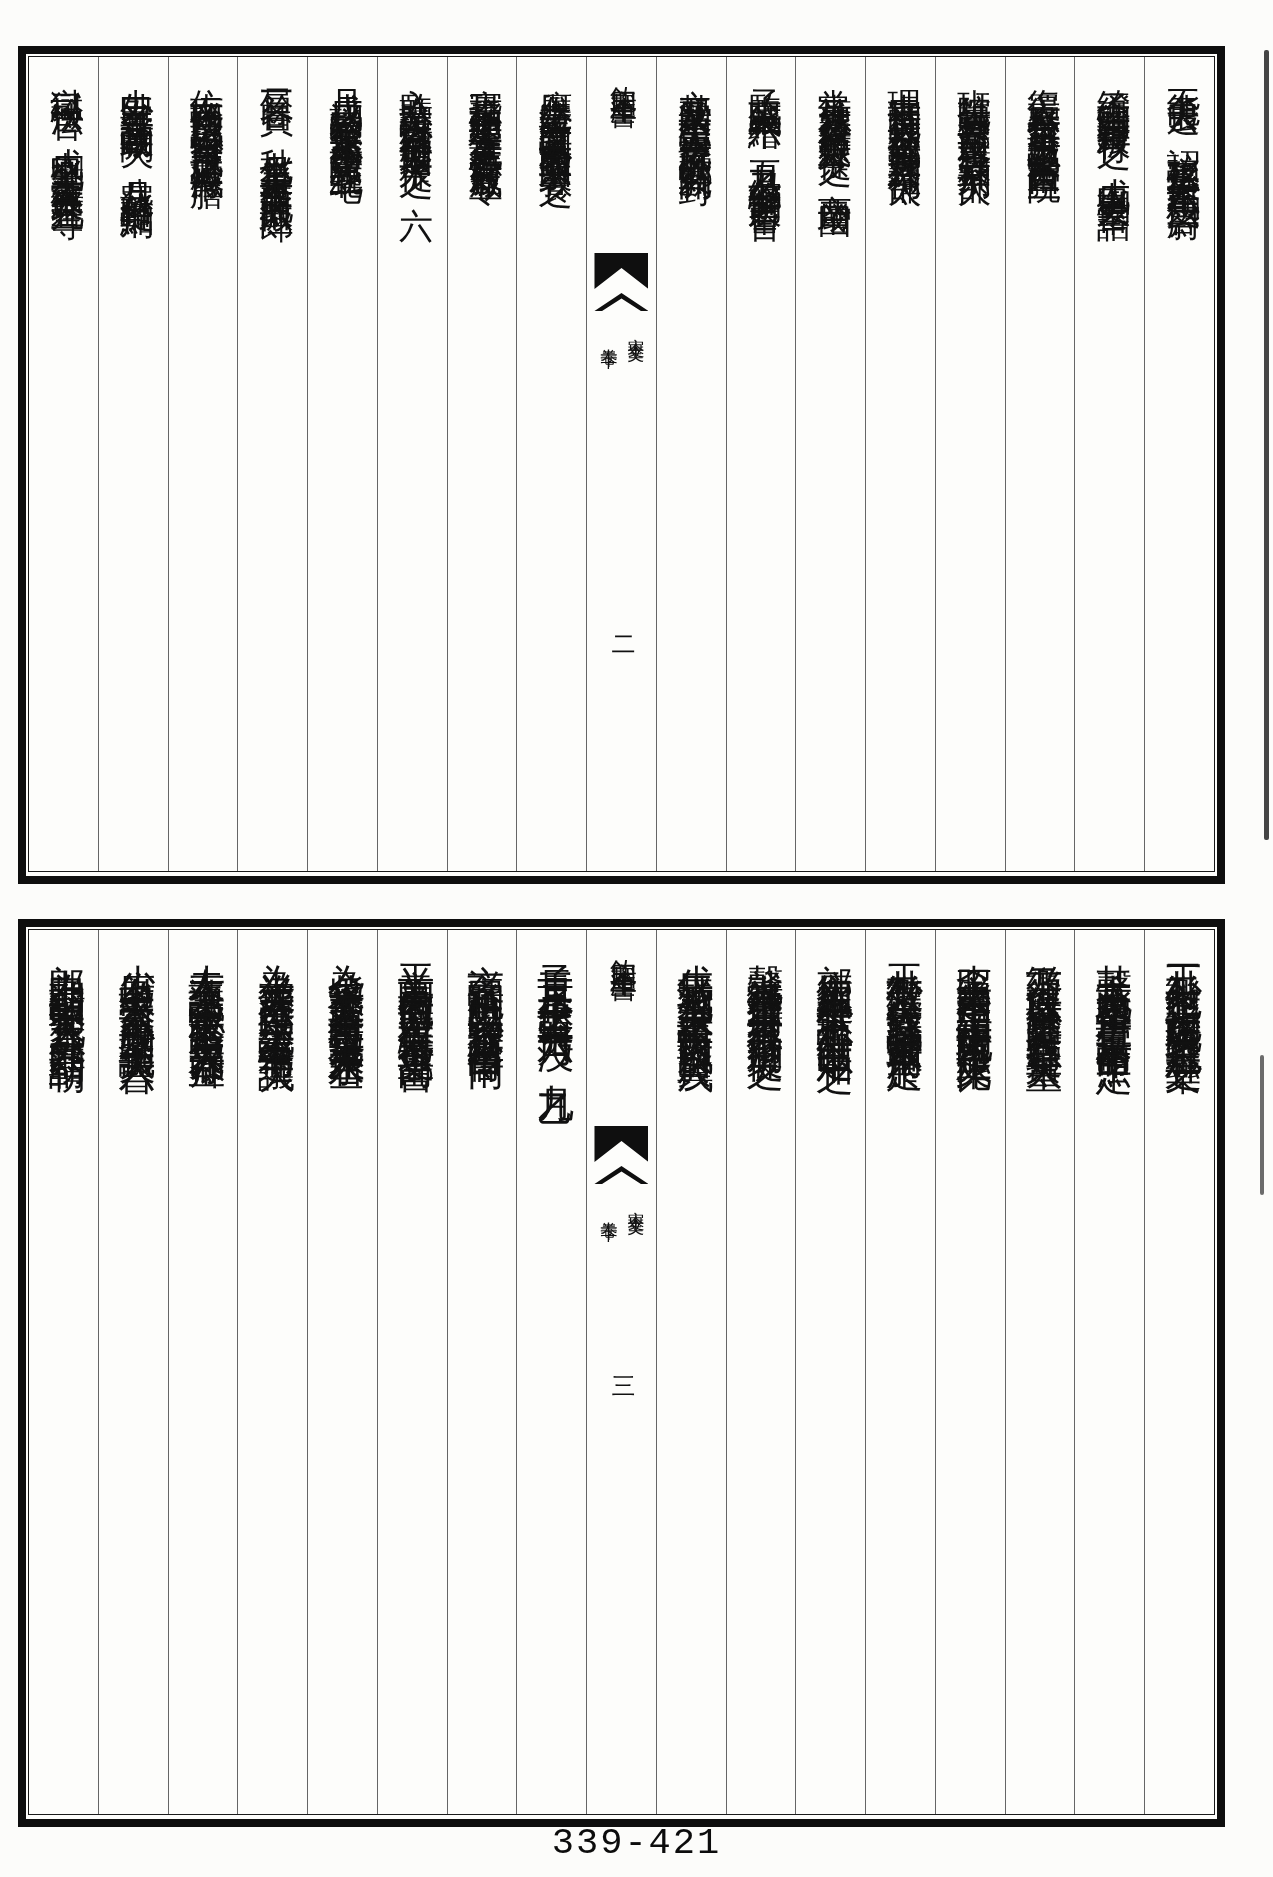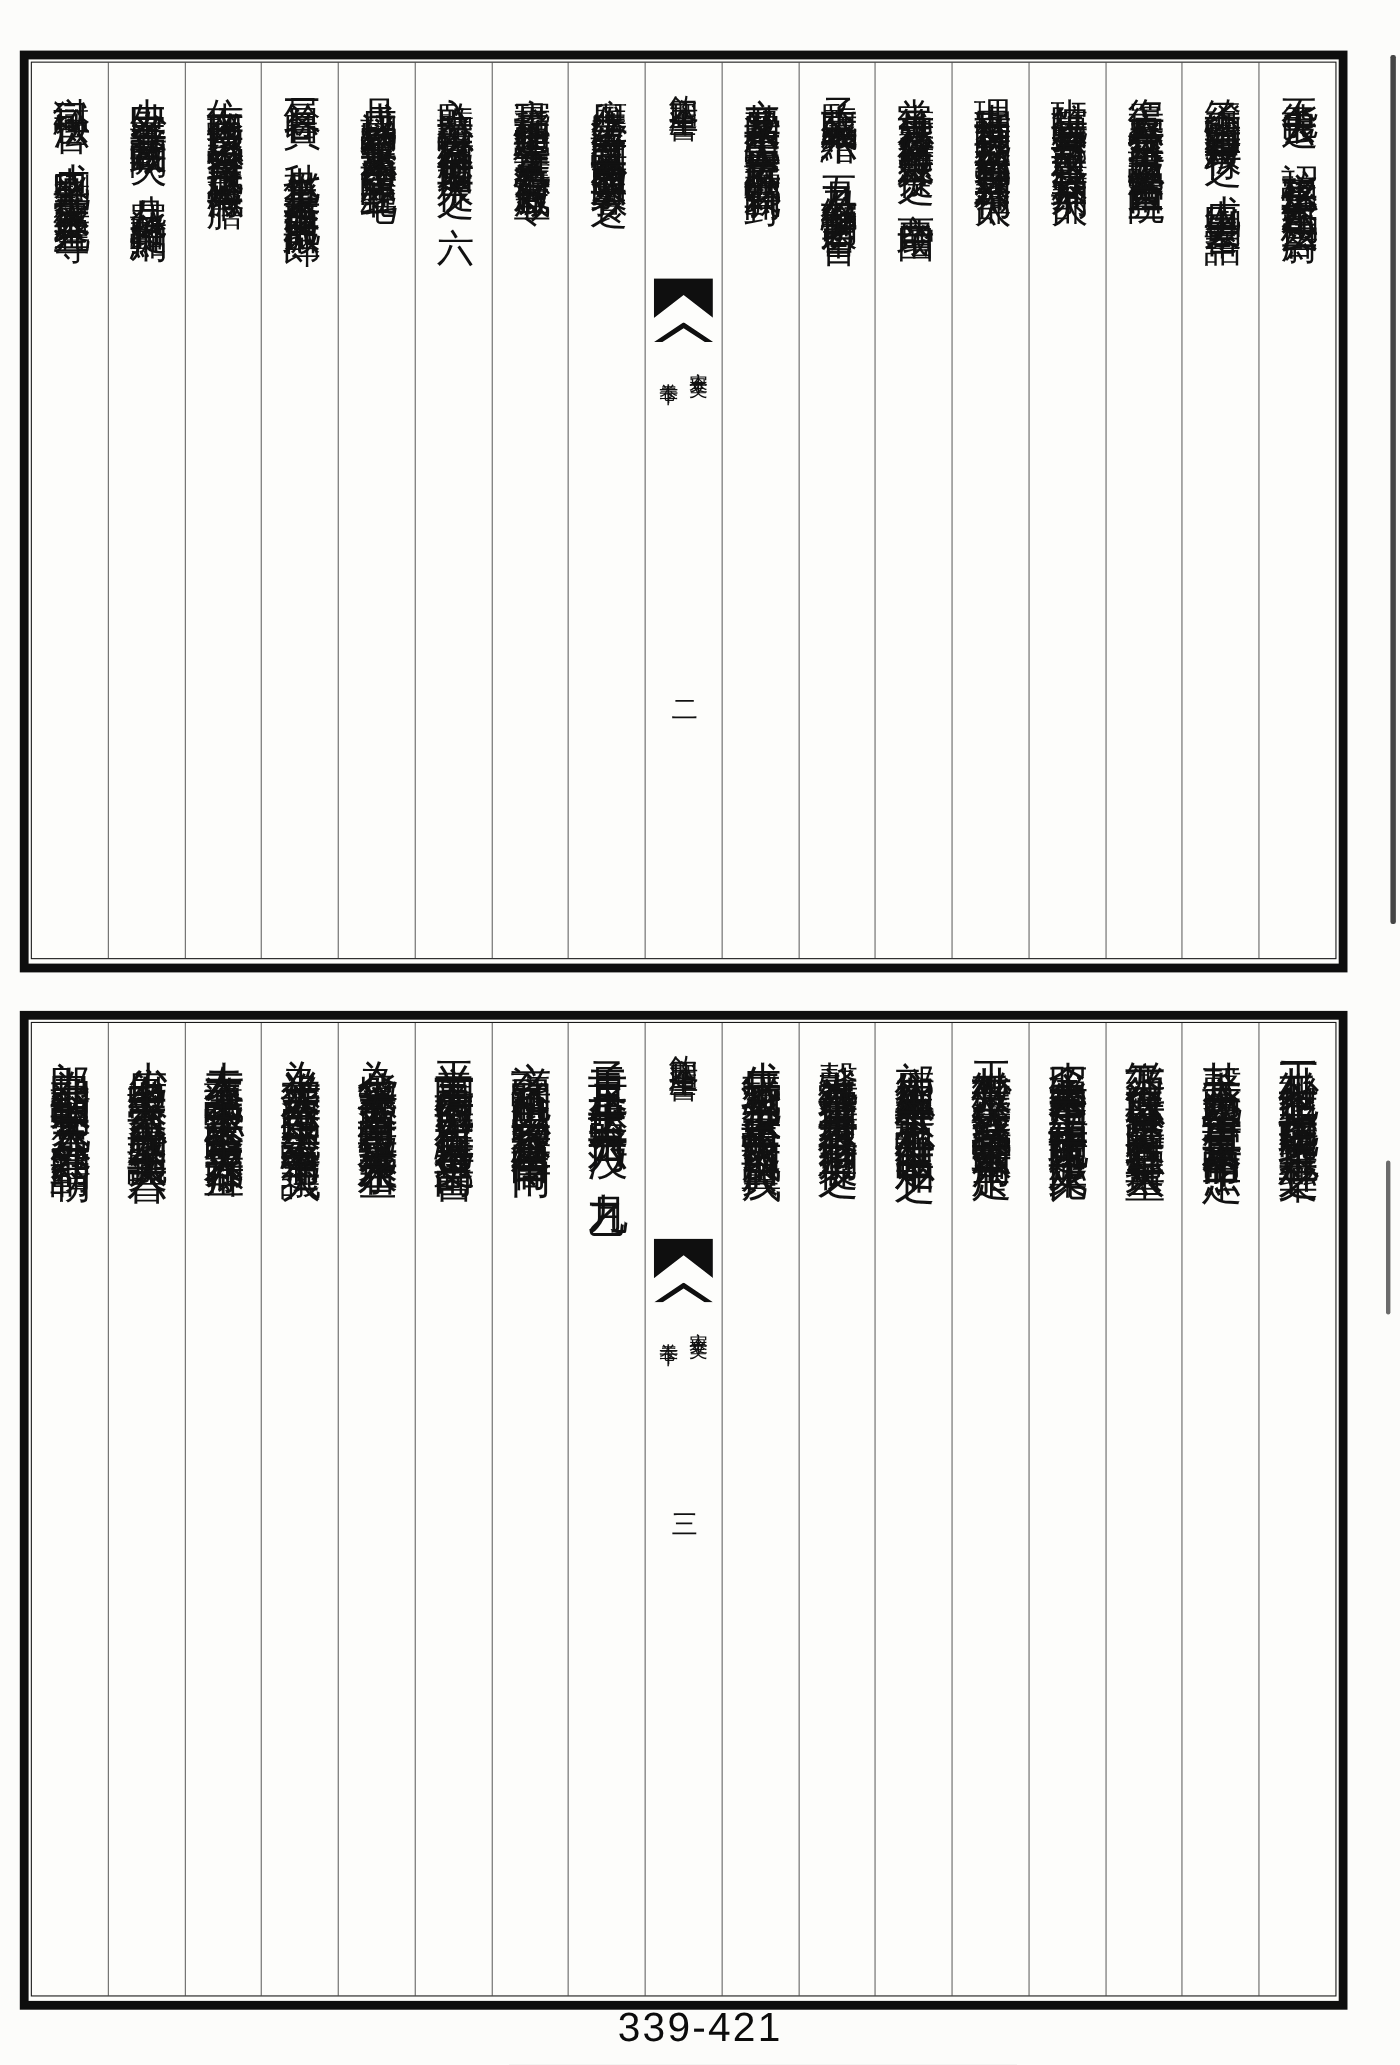--- a/index.html
+++ b/index.html
@@ -1,19 +1,19 @@
 <!DOCTYPE html>
 <html><head>
 <meta charset="utf-8">
 <style>
   html,body{margin:0;padding:0;background:#e9e9e6;}
   .sheet{
     position:relative;width:1273px;height:1877px;margin:0 auto;
     background:#fcfcfa;overflow:hidden;
-    font-family:Liberation Sans, sans-serif;color:#111;
+    font-family:Liberation Mono, monospace;color:#111;
   }
   
   .frame{
     position:absolute;left:18px;width:1207px;
     border:8px solid #0e0e0e;background:#fdfdfb;box-sizing:border-box;
   }
   .pf-top{top:46px;height:838px;}
   .pf-bottom{top:919px;height:908px;}
   .frame-inner{
     border:1px solid #1a1a1a;margin:2px;height:calc(100% - 6px);

